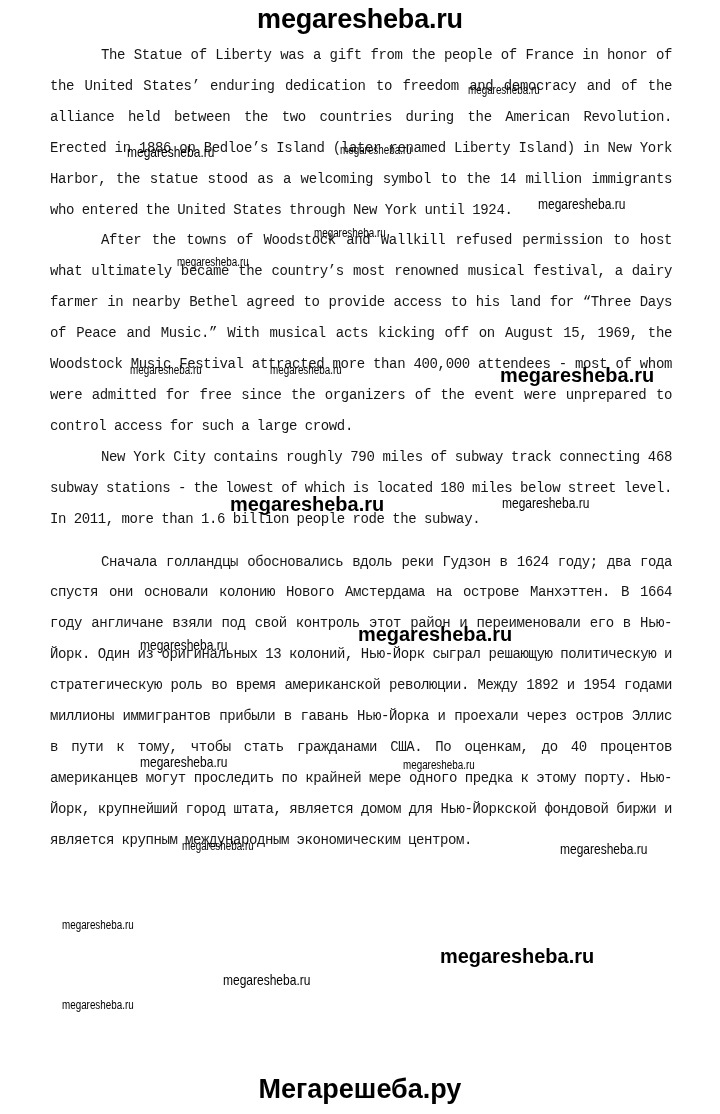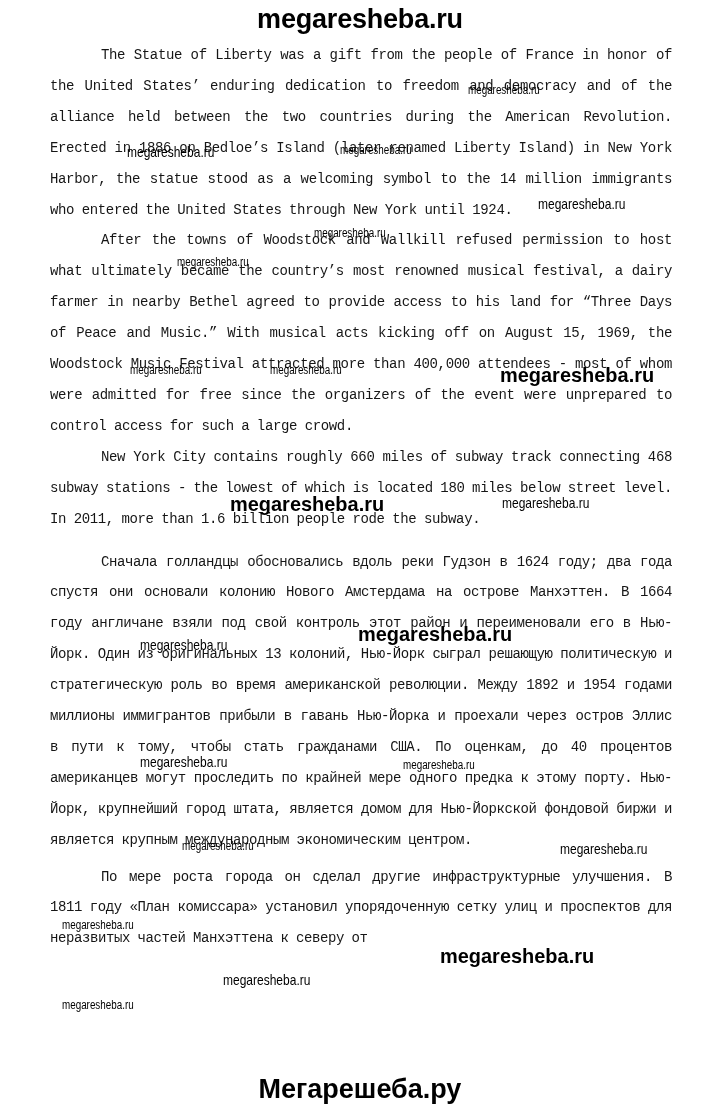--- a/index.html
+++ b/index.html
@@ -29,23 +29,22 @@
     .wm.big { font-size: 21px; font-weight: bold; transform: scaleX(0.95); }
   </style>
 </head>
 <body>
 
 <div class="header">megaresheba.ru</div>
 
 <div class="doc">
   <p class="para">The Statue of Liberty was a gift from the people of France in honor of the United States’ enduring dedication to freedom and democracy and of the alliance held between the two countries during the American Revolution. Erected in 1886 on Bedloe’s Island (later renamed Liberty Island) in New York Harbor, the statue stood as a welcoming symbol to the 14 million immigrants who entered the United States through New York until 1924.</p>
   <p class="para">After the towns of Woodstock and Wallkill refused permission to host what ultimately became the country’s most renowned musical festival, a dairy farmer in nearby Bethel agreed to provide access to his land for “Three Days of Peace and Music.” With musical acts kicking off on August 15, 1969, the Woodstock Music Festival attracted more than 400,000 attendees - most of whom were admitted for free since the organizers of the event were unprepared to control access for such a large crowd.</p>
-  <p class="para">New York City contains roughly 660 miles of subway track connecting 468 subway stations - the lowest of which is located 180 miles below street level. In 2011, more than 1.6 billion people rode the subway.</p>
+  <p class="para">New York City contains roughly 790 miles of subway track connecting 468 subway stations - the lowest of which is located 180 miles below street level. In 2011, more than 1.6 billion people rode the subway.</p>
   <p class="para ru" style="margin-top:12px;">Сначала голландцы обосновались вдоль реки Гудзон в 1624 году; два года спустя они основали колонию Нового Амстердама на острове Манхэттен. В 1664 году англичане взяли под свой контроль этот район и переименовали его в Нью-Йорк. Один из оригинальных 13 колоний, Нью-Йорк сыграл решающую политическую и стратегическую роль во время американской революции. Между 1892 и 1954 годами миллионы иммигрантов прибыли в гавань Нью-Йорка и проехали через остров Эллис в пути к тому, чтобы стать гражданами США. По оценкам, до 40 процентов американцев могут проследить по крайней мере одного предка к этому порту. Нью-Йорк, крупнейший город штата, является домом для Нью-Йоркской фондовой биржи и является крупным международным экономическим центром.</p>
-  <p class="para ru" style="margin-top:6px;">По мере роста города он сделал другие инфраструктурные улучшения. В 1811 году «План комиссара» установил упорядоченную сетку улиц и проспектов для неразвитых частей Манхэттена к северу от</p>
 </div>
 
 <div class="wm small" style="left:468px;top:83px;">megaresheba.ru</div>
 <div class="wm mid" style="left:127px;top:143px;">megaresheba.ru</div>
 <div class="wm small" style="left:340px;top:143px;">megaresheba.ru</div>
 <div class="wm mid" style="left:538px;top:195px;">megaresheba.ru</div>
 <div class="wm small" style="left:314px;top:226px;">megaresheba.ru</div>
 <div class="wm small" style="left:177px;top:255px;">megaresheba.ru</div>
 <div class="wm small" style="left:130px;top:363px;">megaresheba.ru</div>
 <div class="wm small" style="left:270px;top:363px;">megaresheba.ru</div>

